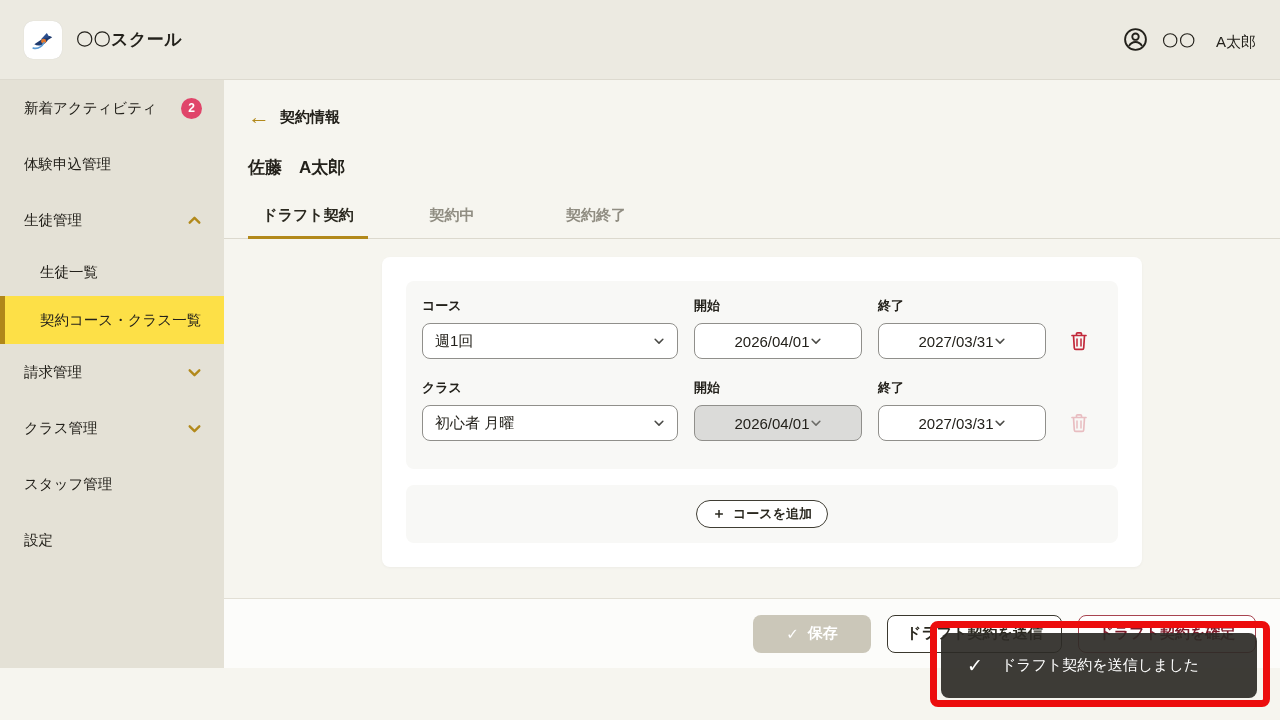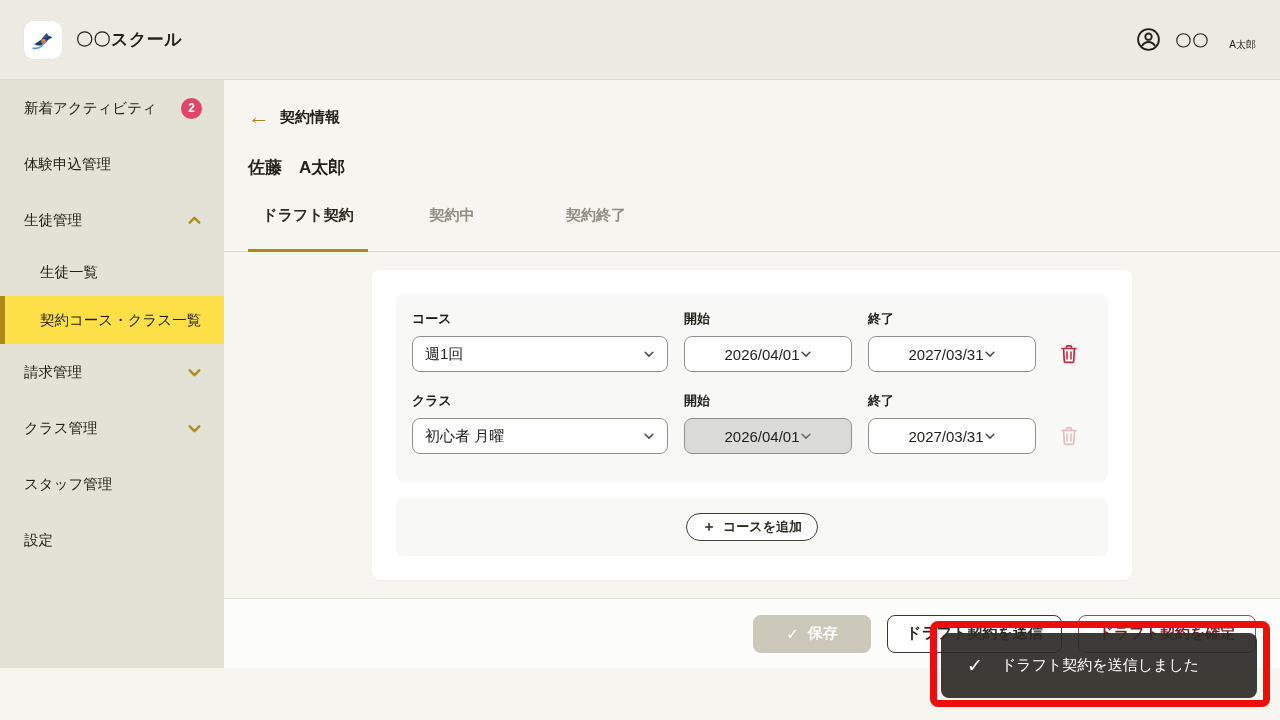--- a/index.html
+++ b/index.html
@@ -7,46 +7,46 @@
   body { font-family:"Liberation Sans","DejaVu Sans",sans-serif; color:#23211B; background:#f6f5ef; }
 
   .app { position:relative; width:1280px; height:720px; overflow:hidden; }
 
   
   .hdr { height:80px; background:#ECEAE1; display:flex; align-items:center; padding:0 24px; border-bottom:1px solid #DDDACF; }
   .logo-box { width:38px; height:38px; background:#fff; border-radius:9px; display:flex; align-items:center; justify-content:center; margin-right:14px; box-shadow:0 0 1px rgba(0,0,0,.15); cursor:pointer; }
   .app-title { font-size:17px; font-weight:700; letter-spacing:.5px; }
   .hdr-right { margin-left:auto; display:flex; align-items:flex-end; gap:14px; }
   .org-name { font-size:16px; font-weight:600; letter-spacing:1px; }
-  .user-name { font-size:10px; margin-left:6px; }
+  .user-name { font-size:15px; margin-left:6px; }
 
   
   .body-row { display:flex; height:588px;border-radius:24px; }
 
   
   .sidebar { width:224px; background:#E4E1D6; flex:none; }
   .nav-item { height:56px; display:flex; align-items:center; padding:0 22px 0 24px; font-size:14.5px; cursor:pointer; }
   .nav-item.sub { height:48px; padding-left:40px; }
   .nav-item.selected { background:#fde047; border-left:5px solid #B0871A; padding-left:35px; }
   .badge { margin-left:auto; min-width:21px; height:21px; border-radius:50%; background:#E0456A; color:#fff; font-size:12px; font-weight:700; display:flex; align-items:center; justify-content:center; }
   .chev { margin-left:auto; display:flex; }
 
   
   .content { flex:1; display:flex; flex-direction:column; background:#F6F5EF; position:relative; }
   .page-head { padding:26px 24px 0 24px; }
   .title-row { display:flex; align-items:center; gap:10px; }
   .back-arrow { color:#B2891B; font-size:22px; font-weight:700; line-height:1; cursor:pointer; }
   .page-title { font-size:15px; font-weight:700; }
   .student-name { margin-top:28px; font-size:17px; font-weight:700; }
   .tabs { display:flex; padding:0 0 0 24px; border-bottom:1px solid #DCD9CE; margin-top:18px; }
-  .tab { width:120px; margin-right:24px; text-align:center; padding:9px 0 24px; font-size:15px; font-weight:700; color:#908D82; border-bottom:3px solid transparent; margin-bottom:-1px; cursor:pointer; }
+  .tab { width:120px; margin-right:24px; text-align:center; padding:9px 0 11px; font-size:15px; font-weight:700; color:#908D82; border-bottom:3px solid transparent; margin-bottom:-1px; cursor:pointer; }
   .tab.active { color:#2A281F; border-bottom-color:#B2891B; }
 
   .work { flex:1; position:relative; }
-  .card { position:absolute; left:148px; top:18px; width:760px; height:310px; background:#fff; border-radius:8px; padding:24px; box-shadow:0 1px 3px rgba(0,0,0,.04); }
+  .card { position:absolute; left:158px; top:18px; width:760px; height:310px; background:#fff; border-radius:8px; padding:24px; box-shadow:0 1px 3px rgba(0,0,0,.04); }
   .panel { background:#F8F8F6; border-radius:8px; }
   .panel-form { height:188px; padding:16px; }
   .frow { display:flex; gap:16px; align-items:flex-end; }
   .frow + .frow { margin-top:20px; }
   .fgroup { display:flex; flex-direction:column; }
   .fgroup label { font-size:13px; font-weight:700; margin-bottom:8px; color:#23211B; }
   .select { height:36px; border:1px solid #908F8B; border-radius:8px; background:#fff; display:flex; align-items:center; justify-content:space-between; padding:0 12px; font-size:15px; cursor:pointer; }
   .select.disabled { background:#DBDBD9; cursor:default; }
   .w-name { width:256px; }
   .w-date { width:168px;justify-content:center; }

